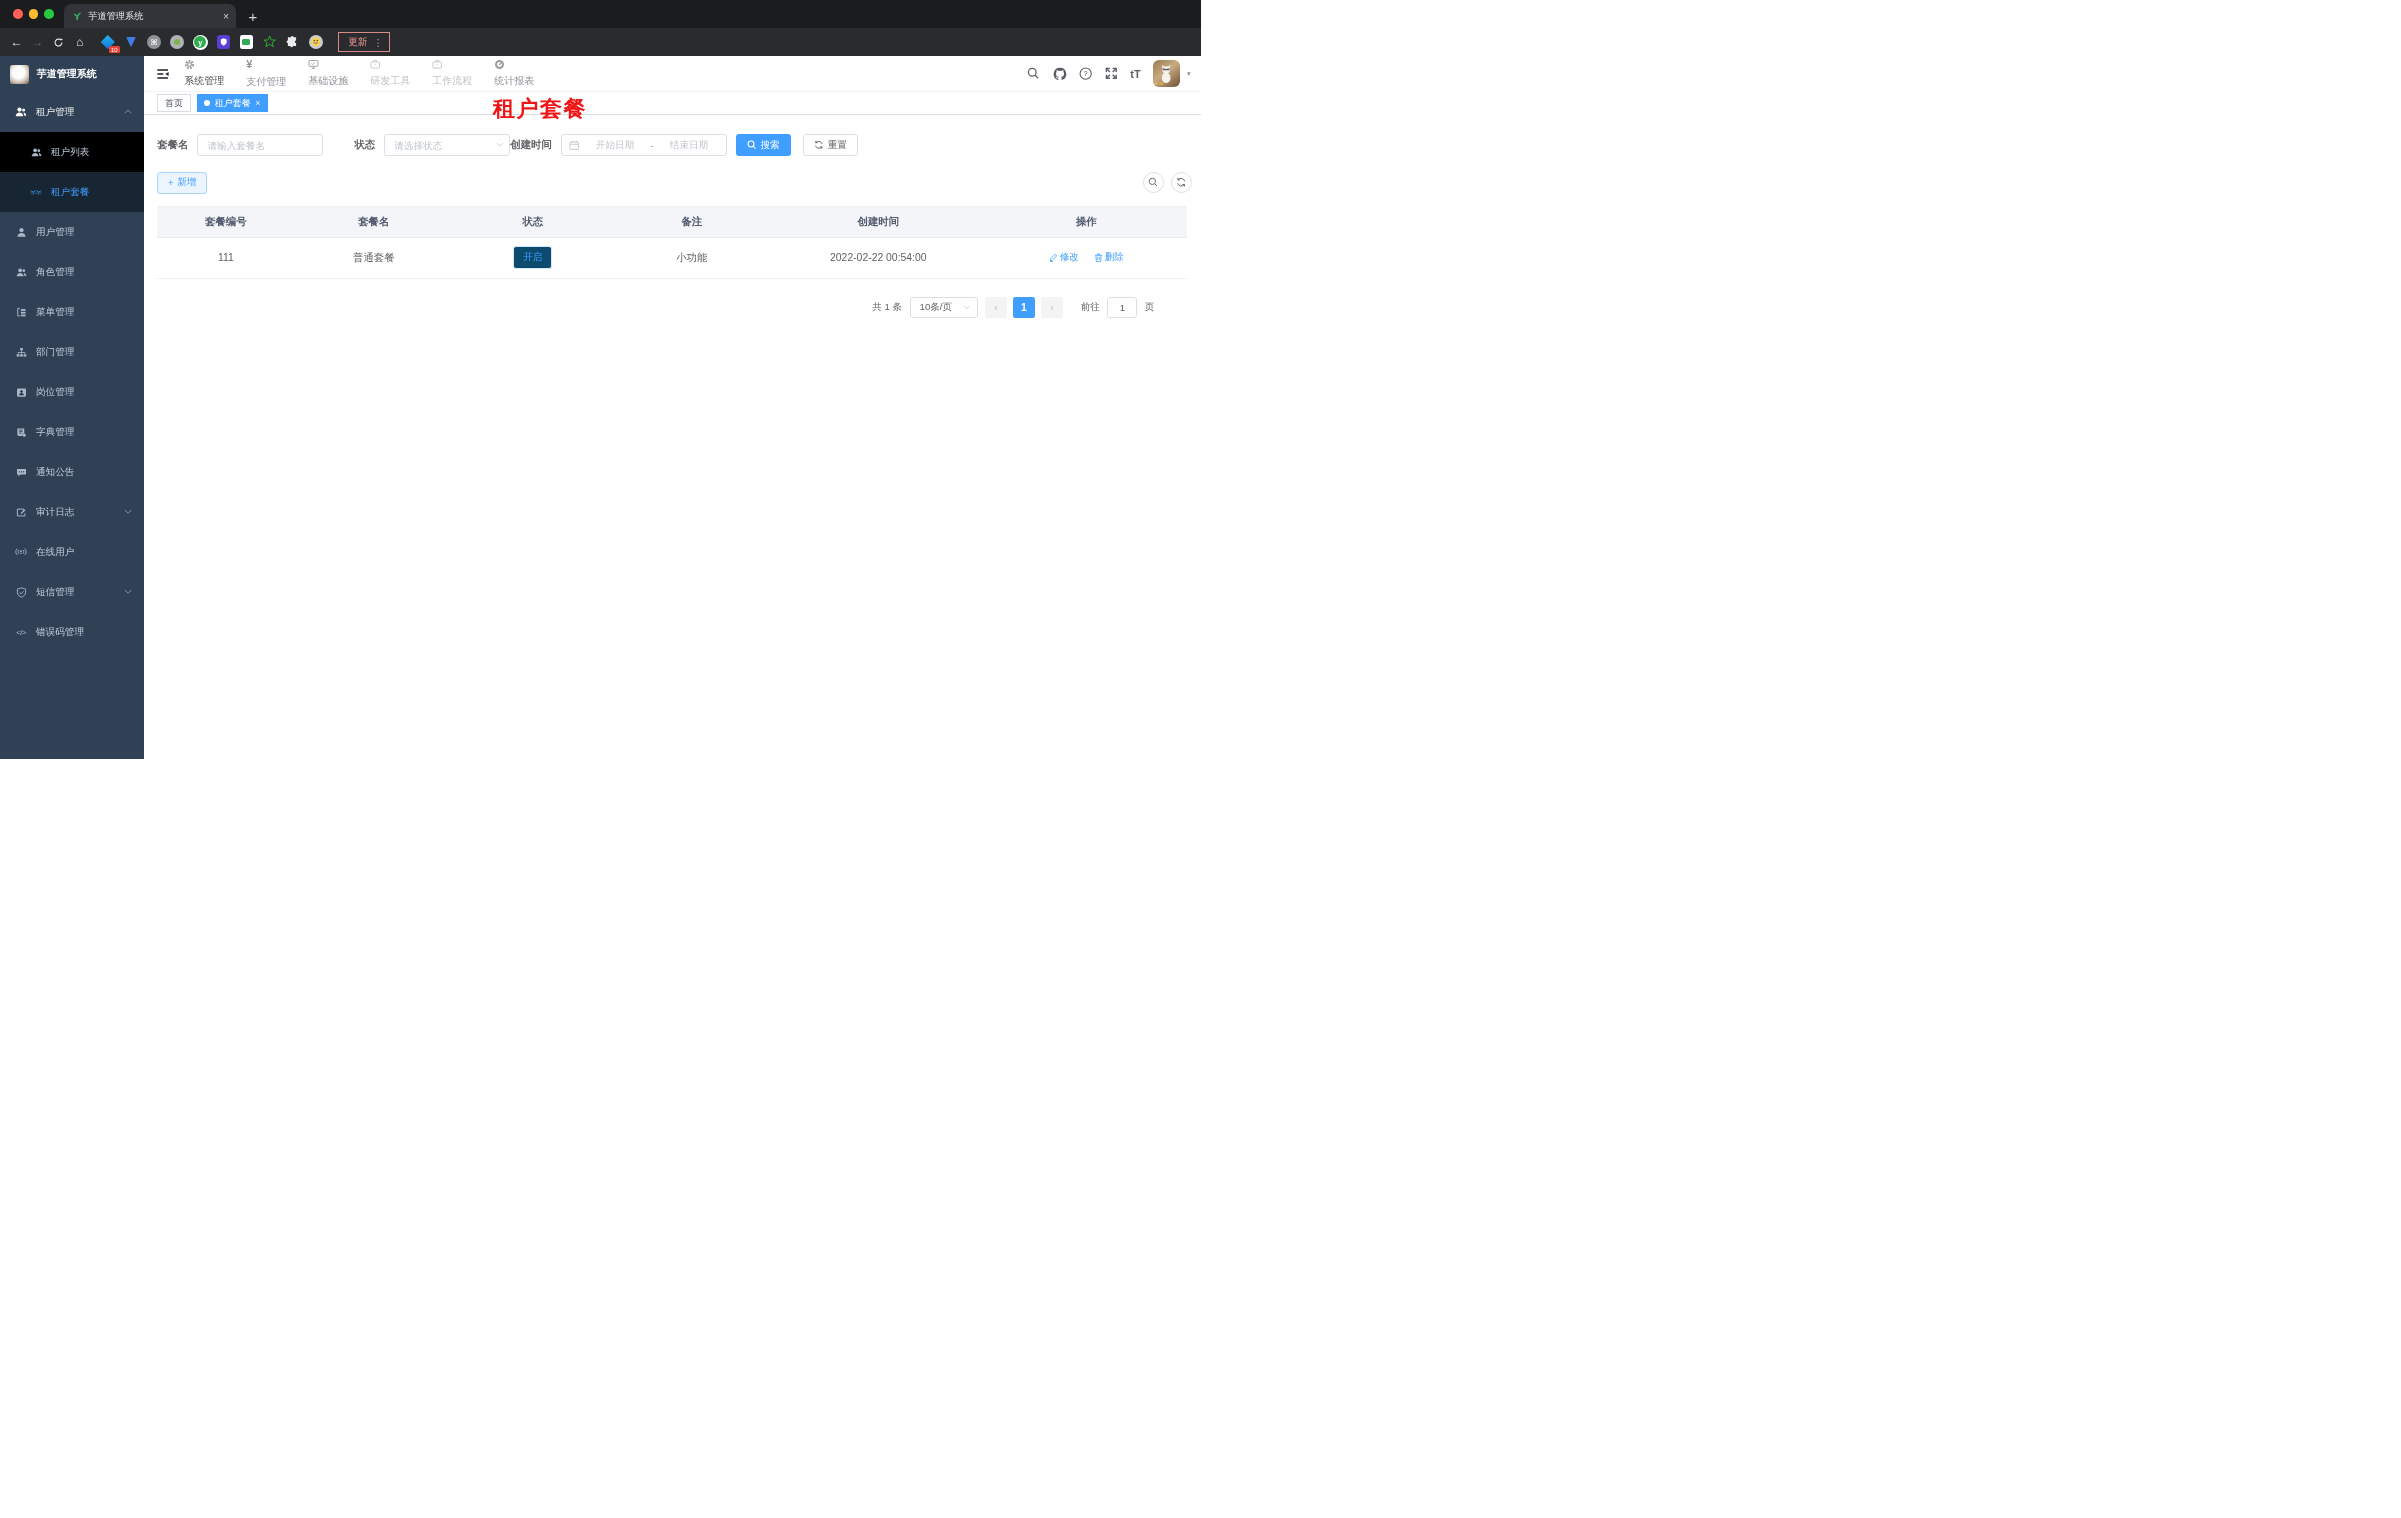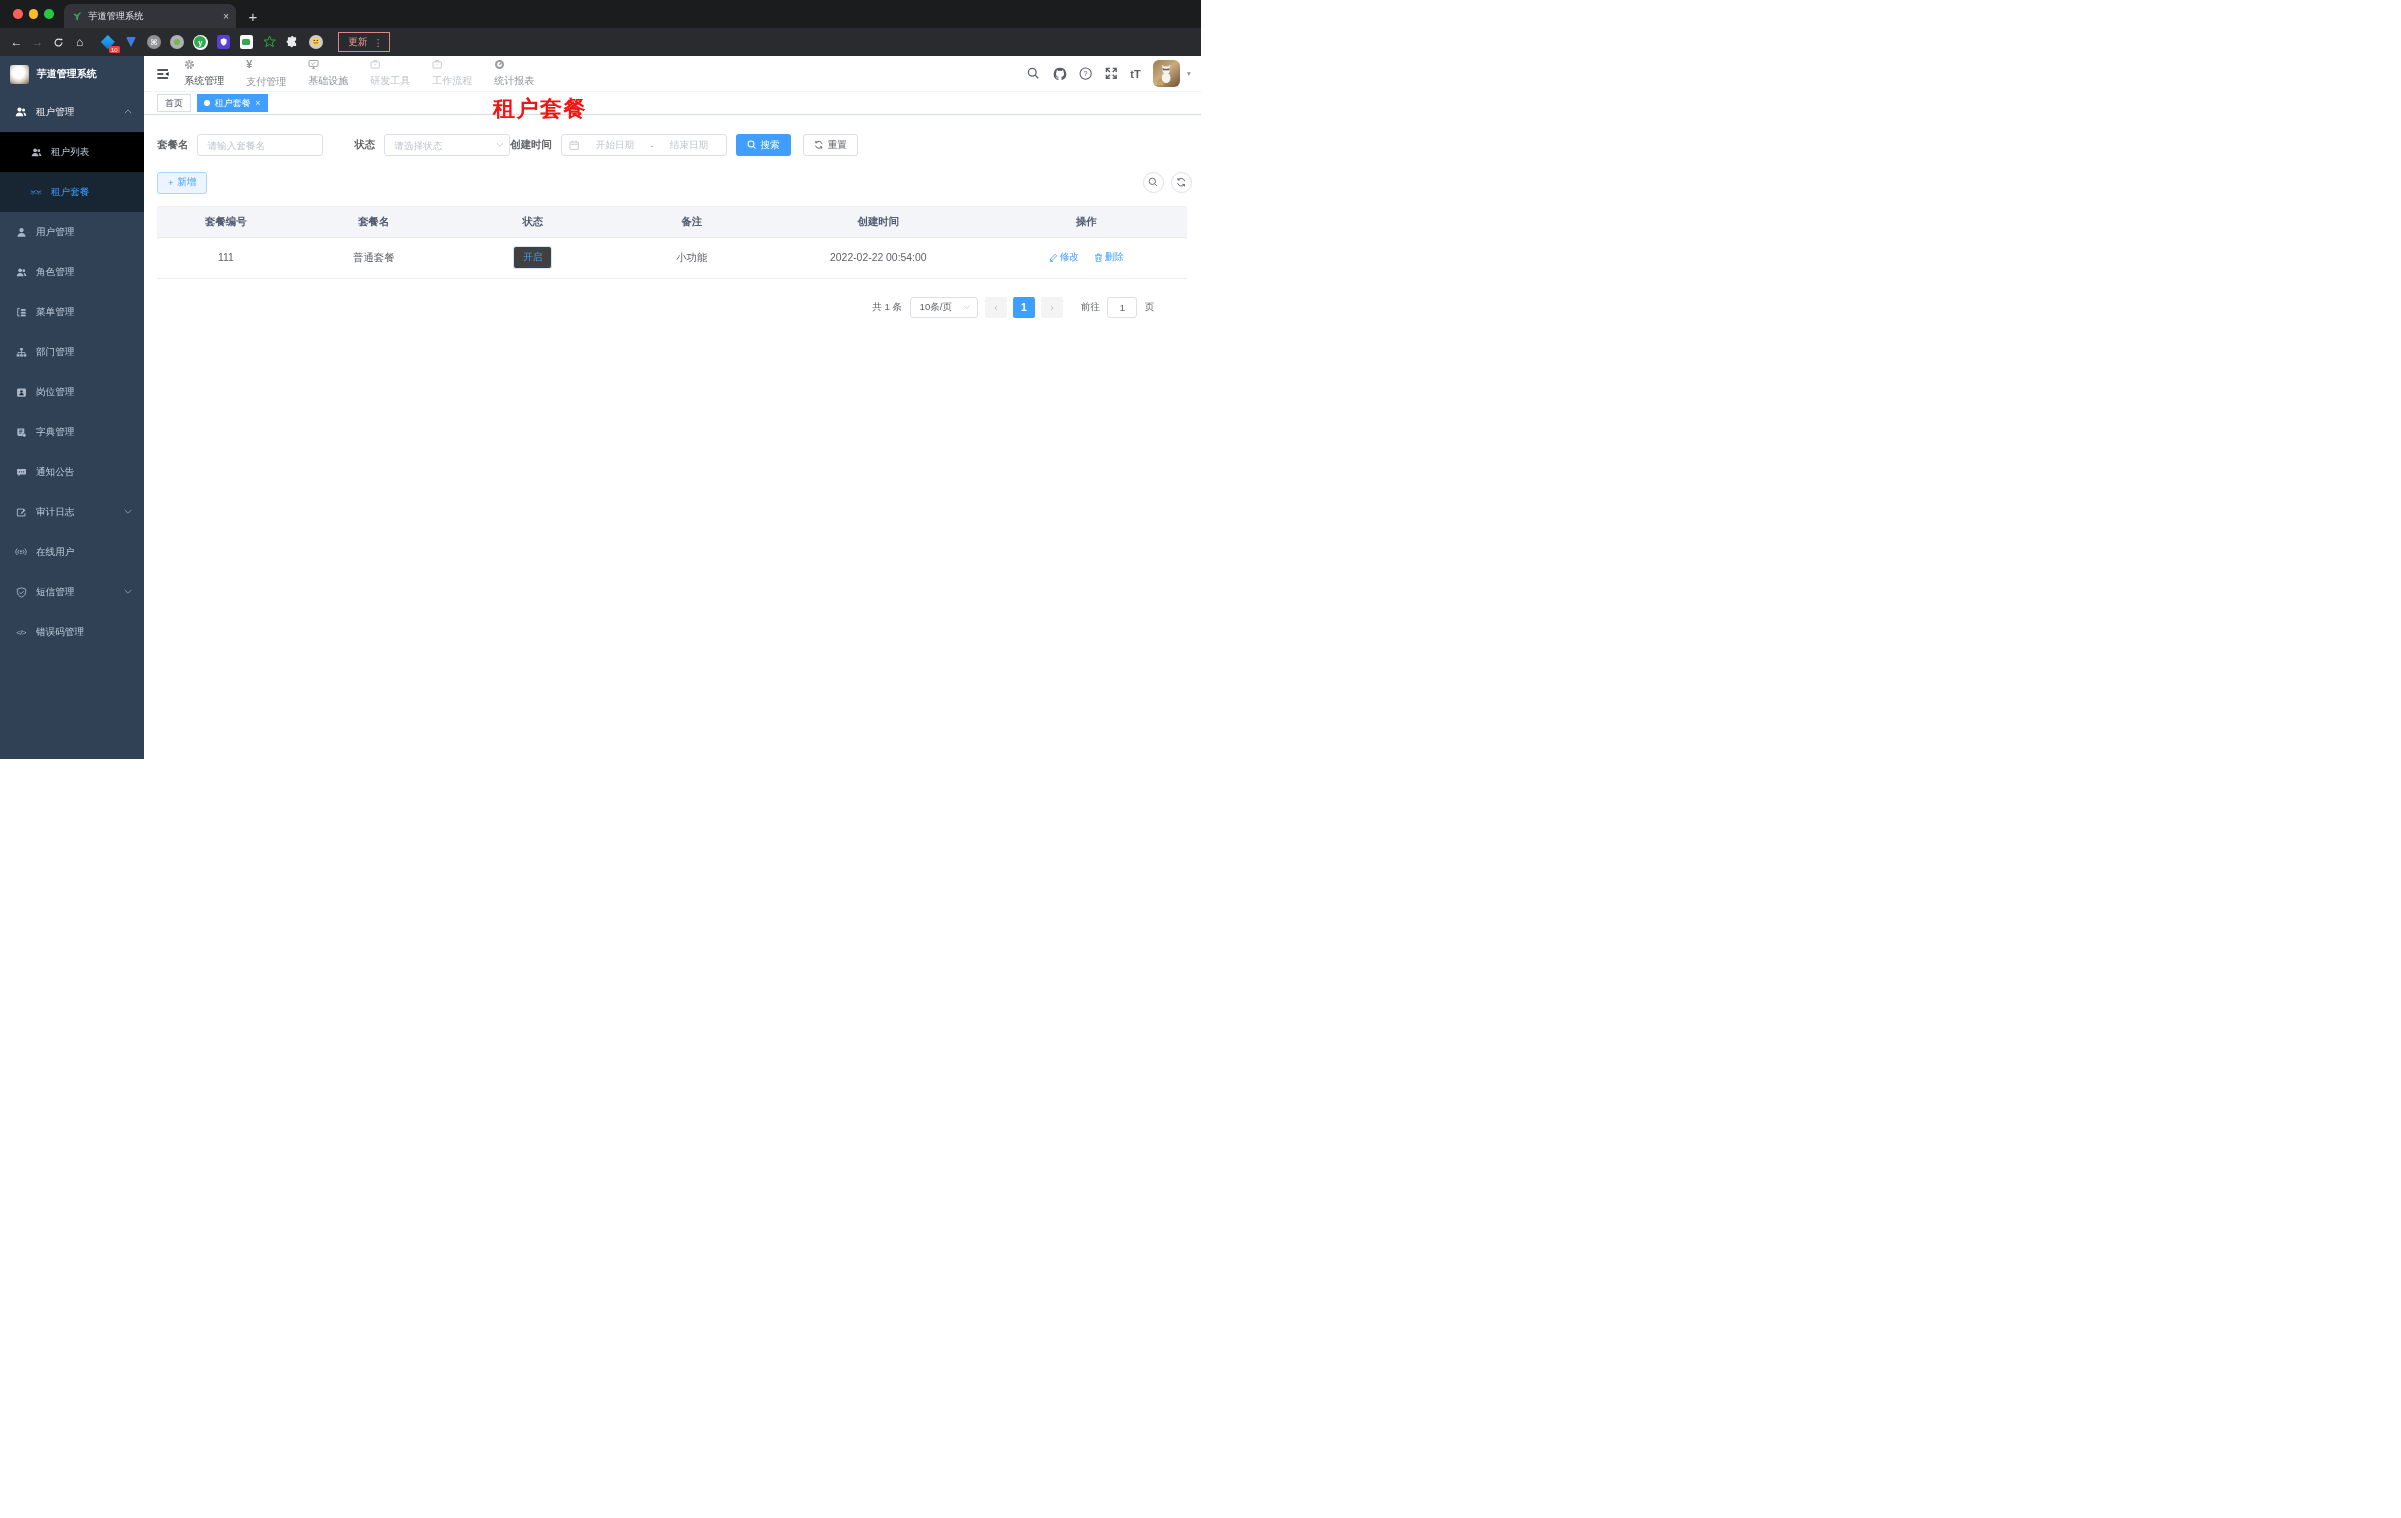--- a/index.html
+++ b/index.html
@@ -94,21 +94,21 @@
   .btn-search { background:#409eff; color:#fff; margin-right:12px; }
   .btn-reset { background:#fff; color:#606266; border-color:#dcdfe6; }
   .toolbar { margin-top:15.5px; display:flex; align-items:center; }
   .btn-add { background:#ecf5ff; color:#409eff; border-color:#a8d4ff; font-size:9.6px; padding:0 9.6px; }
   .tool-circles { margin-left:auto; margin-right:9px; display:flex; gap:7.4px; }
   .circle-btn { width:21px; height:21px; border-radius:50%; border:0.7px solid #dcdfe6; background:#fff; display:flex; align-items:center; justify-content:center; color:#606266; }
 
   table.grid { width:1030px; margin-top:12px; border-collapse:collapse; table-layout:fixed; font-size:10.4px; }
   .grid th { background:#f4f5f8; color:#515a6e; font-weight:bold; height:31px; text-align:center; border-top:0.7px solid #eef0f3; border-bottom:0.7px solid #e8ebf0; }
   .grid td { height:41px; text-align:center; color:#606266; border-bottom:0.7px solid #ebeef5; background:#fff; }
-  .status-tag { display:inline-block; background:#404040; border:0.7px solid #d3e8fd; color:#409eff; border-radius:3px; font-size:9.6px; padding:4.4px 9px; }
+  .status-tag { display:inline-block; background:#0c4a6e; border:0.7px solid #d3e8fd; color:#409eff; border-radius:3px; font-size:9.6px; padding:4.4px 9px; }
   .oplink { color:#409eff; font-size:9.6px; display:inline-flex; align-items:center; gap:2px; margin:0 6px; cursor:pointer; }
 
   .pagination { width:1030px; margin-top:18px; display:flex; align-items:center; justify-content:flex-end; gap:7.4px; font-size:9.6px; color:#606266; padding-right:33px; }
   .psel { width:68px; height:21px; border:0.7px solid #dcdfe6; border-radius:3px; display:flex; align-items:center; justify-content:space-between; padding:0 6px 0 9px; color:#606266; }
   .pbtn { min-width:22px; height:21px; background:#f4f4f5; border-radius:2.2px; display:flex; align-items:center; justify-content:center; color:#b8bcc4; font-size:10.4px; }
   .pbtn.pactive { background:#409eff; color:#fff; font-weight:bold; }
   .goto-inp { width:30px; height:21px; border:0.7px solid #dcdfe6; border-radius:3px; text-align:center; font-size:9.6px; color:#606266; outline:none; font-family:inherit; }
   .pgroup { display:flex; gap:6px; }
   svg { display:block; }
 </style>

